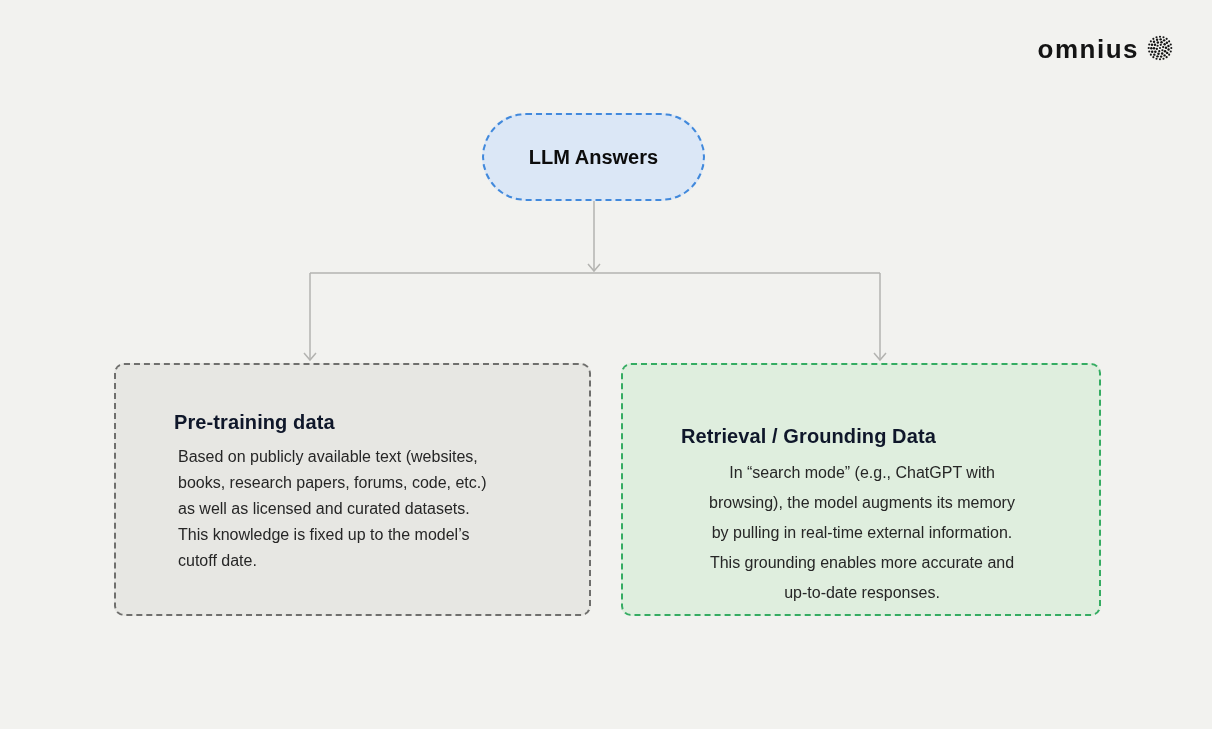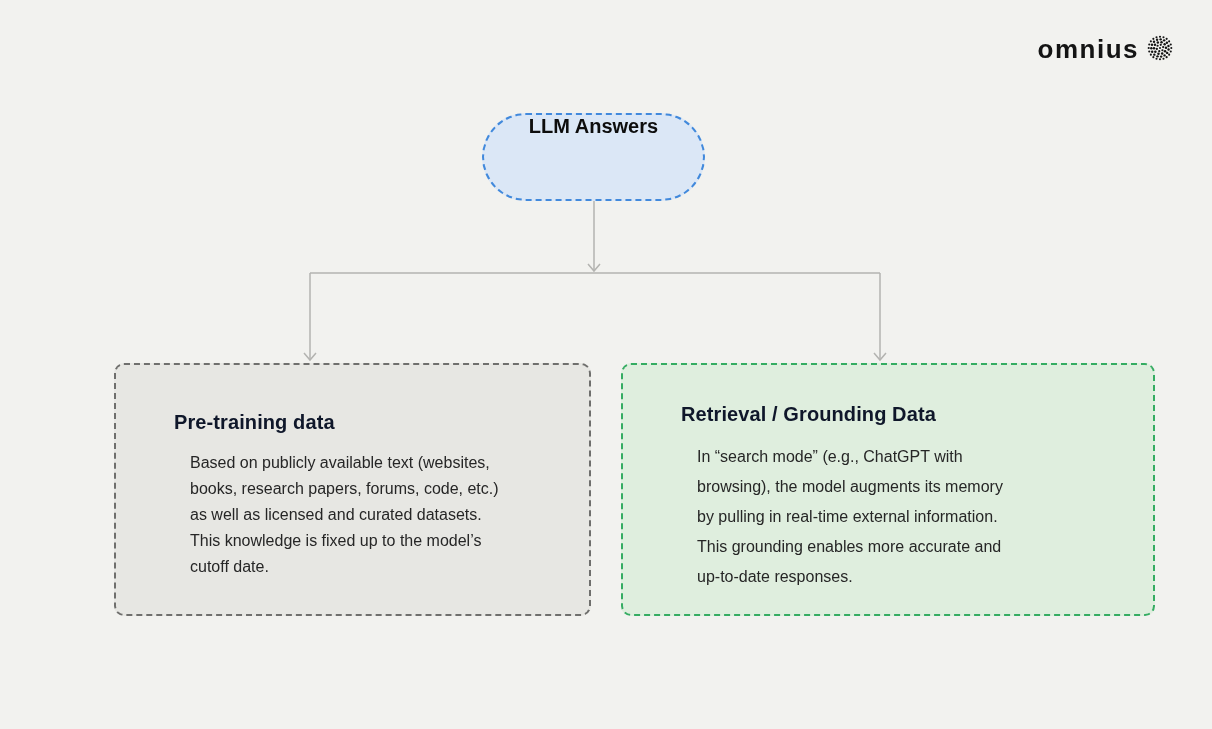--- a/index.html
+++ b/index.html
@@ -36,59 +36,59 @@
 
   
   .root-node {
     position: absolute;
     left: 482px; top: 113px;
     width: 223px; height: 88px;
     box-sizing: border-box;
     background: var(--root_fill, #dbe7f6);
     border: 2px dashed var(--root_border, #4189dc);
     border-radius: 44px;
-    display: flex; justify-content: center;
+    display: flex; align-items: center; justify-content: center;
     font-size: 20px; font-weight: 700;
     color: #0d0d0d;
   }
 
   
   .branch {
     position: absolute;
     top: 363px;
     height: 253px;
     box-sizing: border-box;
     border-radius: 10px;
     padding: 46px 56px 0 58px;
   }
   .branch-left {
     left: 114px; width: 477px;
     background: var(--left_fill, #e7e7e3);
     border: 2px dashed var(--left_border, #6f6f6d);
   }
   .branch-right {
-    left: 621px; width: 534px;
+    left: 621px; width: 480px;
     background: var(--right_fill, #dfeede);
     border: 2px dashed var(--right_border, #35ac62);
-    padding-top: 38px;
+    padding-top: 60px;
   }
   .branch-title {
     margin: 0 0 10px 0;
     font-size: 20px; font-weight: 700;
     color: #0f172a;
     letter-spacing: 0.1px;
   }
   .branch-body {
-    margin: 16px;
+    margin: 4px;
     font-size: 16px;
     color: var(--text_body, #262626);
     white-space: pre-line;
   }
   .branch-left .branch-body { line-height: 26px; }
-  .branch-right .branch-body { line-height: 30px; }
+  .branch-right .branch-body { line-height: 30px; text-align: center; }
 </style>
 </head>
 <body>
 
 <svg class="connectors" width="1212" height="729" aria-hidden="true">
 
   <line x1="594" y1="201" x2="594" y2="270"></line>
   <path d="M588 264 L594 271 L600 264"></path>
 
   <line x1="310" y1="273" x2="880" y2="273"></line>

